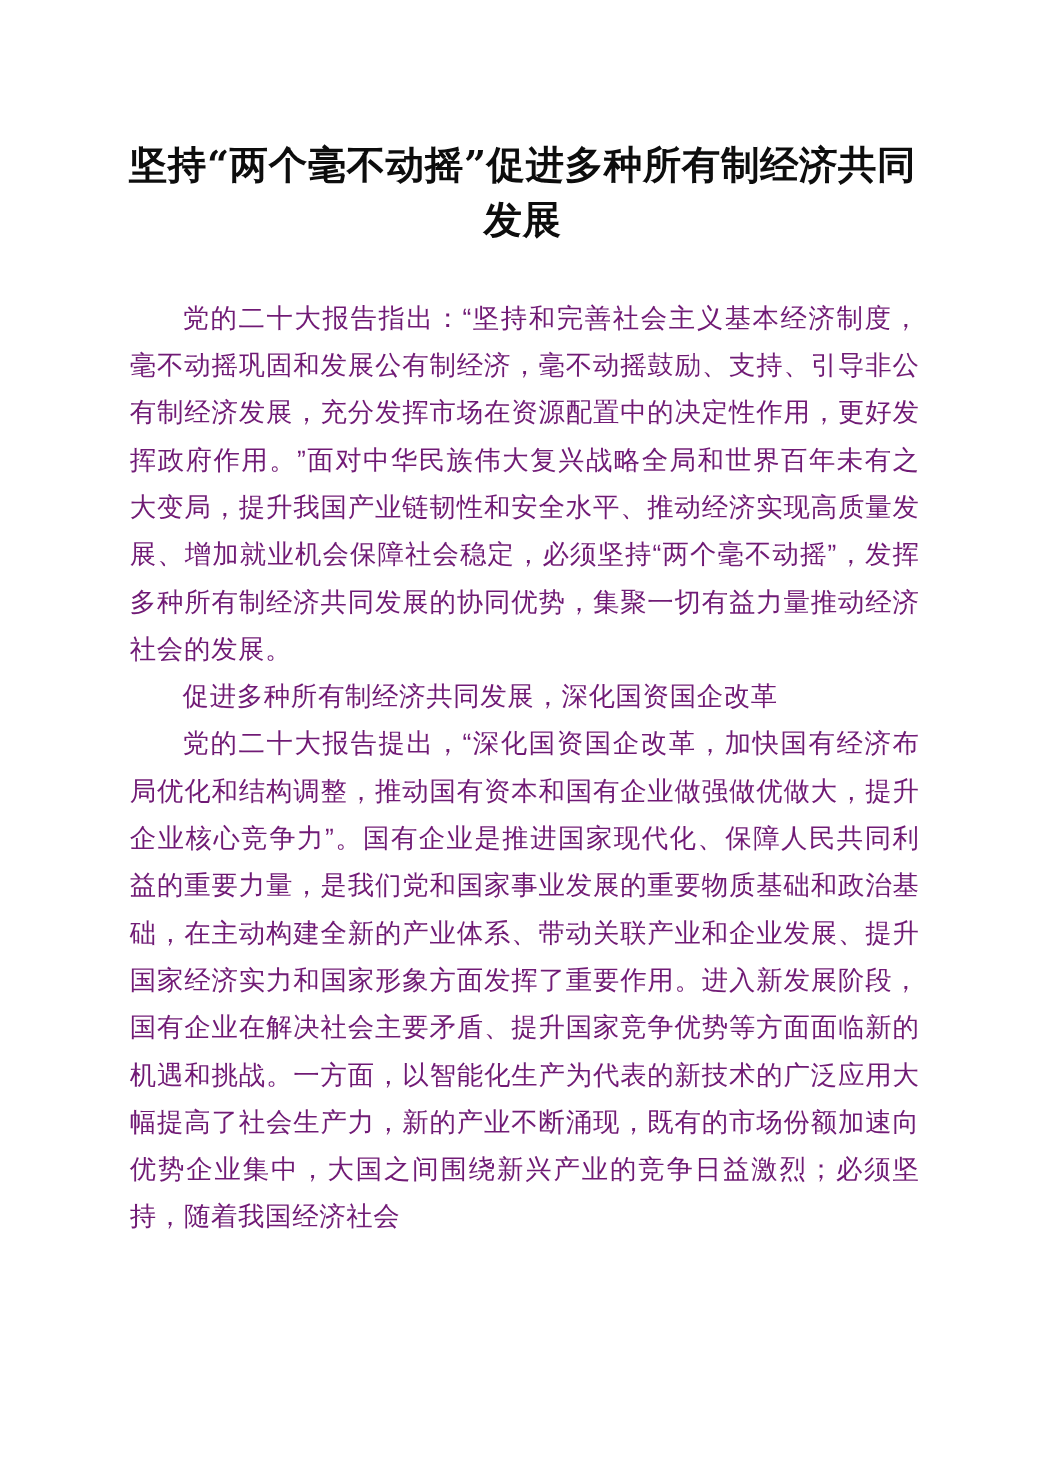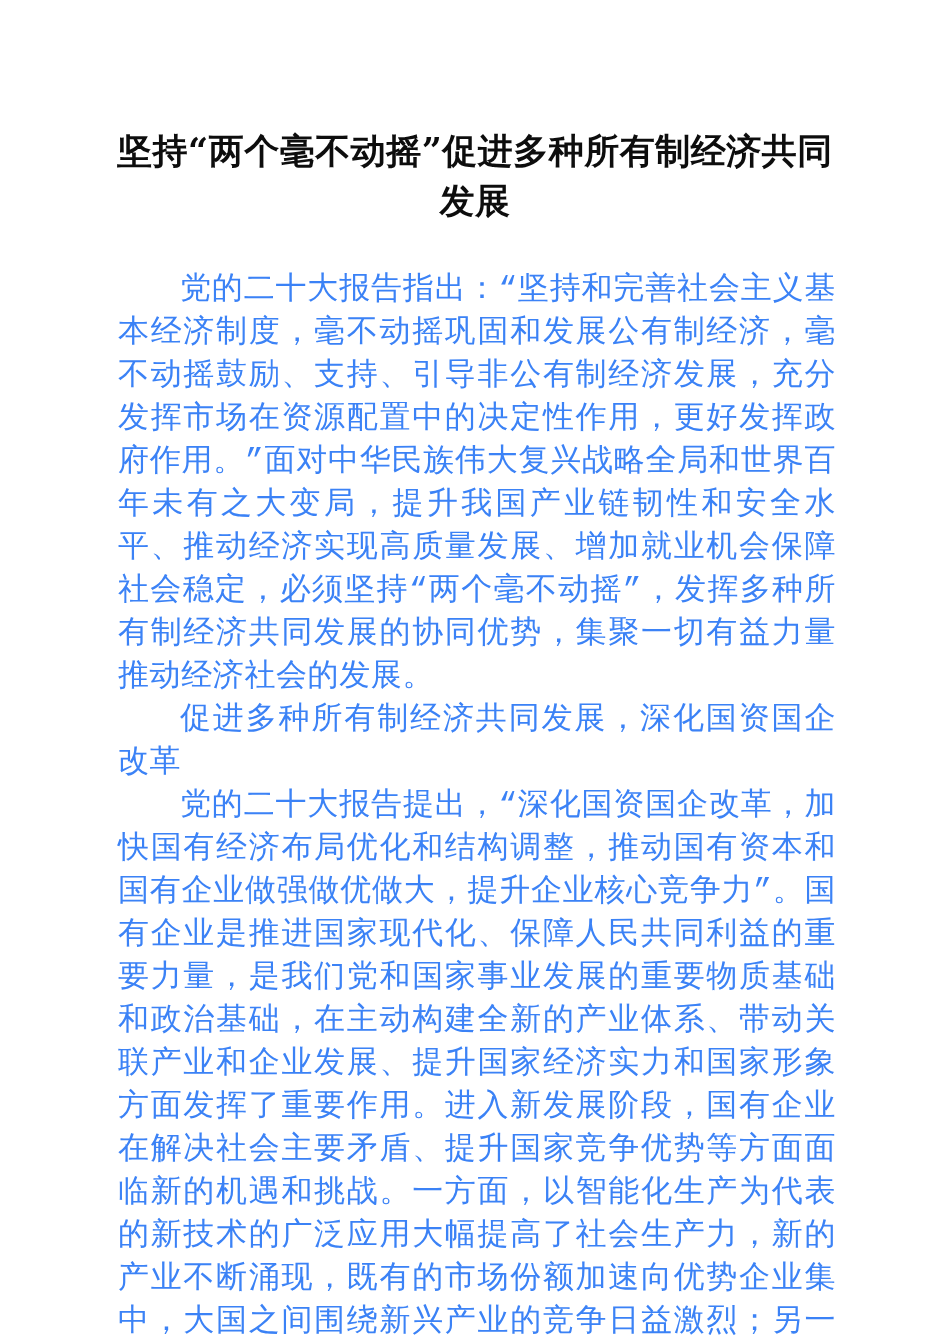--- a/index.html
+++ b/index.html
@@ -42,42 +42,42 @@
 
   .body-block {
     position: absolute;
     left: 118px;
     top: 268px;
     width: 718px;
   }
 
   .para {
     margin: 0;
-    font-family: Liberation Mono, monospace;
-    font-size: 31px;
+    font-family: Liberation Sans, sans-serif;
+    font-size: 24px;
     line-height: 43px;
     letter-spacing: 0.6px;
     text-align: justify;
     text-justify: inter-character;
     text-indent: 2em;
-    color: #3b82f6;
+    color: #701a75;
     word-break: break-all;
   }
 
   
   .body-block .para:last-child {
     margin-bottom: 0;
   }
 </style>
 </head>
 <body>
 
 <div class="page">
 
   <h1 class="doc-title">坚持“两个毫不动摇”促进多种所有制经济共同发展</h1>
 
   <div class="body-block">
     <p class="para">党的二十大报告指出：“坚持和完善社会主义基本经济制度，毫不动摇巩固和发展公有制经济，毫不动摇鼓励、支持、引导非公有制经济发展，充分发挥市场在资源配置中的决定性作用，更好发挥政府作用。”面对中华民族伟大复兴战略全局和世界百年未有之大变局，提升我国产业链韧性和安全水平、推动经济实现高质量发展、增加就业机会保障社会稳定，必须坚持“两个毫不动摇”，发挥多种所有制经济共同发展的协同优势，集聚一切有益力量推动经济社会的发展。</p>
     <p class="para">促进多种所有制经济共同发展，深化国资国企改革</p>
-    <p class="para">党的二十大报告提出，“深化国资国企改革，加快国有经济布局优化和结构调整，推动国有资本和国有企业做强做优做大，提升企业核心竞争力”。国有企业是推进国家现代化、保障人民共同利益的重要力量，是我们党和国家事业发展的重要物质基础和政治基础，在主动构建全新的产业体系、带动关联产业和企业发展、提升国家经济实力和国家形象方面发挥了重要作用。进入新发展阶段，国有企业在解决社会主要矛盾、提升国家竞争优势等方面面临新的机遇和挑战。一方面，以智能化生产为代表的新技术的广泛应用大幅提高了社会生产力，新的产业不断涌现，既有的市场份额加速向优势企业集中，大国之间围绕新兴产业的竞争日益激烈；另一方面，随着我国经济社会</p>
+    <p class="para">党的二十大报告提出，“深化国资国企改革，加快国有经济布局优化和结构调整，推动国有资本和国有企业做强做优做大，提升企业核心竞争力”。国有企业是推进国家现代化、保障人民共同利益的重要力量，是我们党和国家事业发展的重要物质基础和政治基础，在主动构建全新的产业体系、带动关联产业和企业发展、提升国家经济实力和国家形象方面发挥了重要作用。进入新发展阶段，国有企业在解决社会主要矛盾、提升国家竞争优势等方面面临新的机遇和挑战。一方面，以智能化生产为代表的新技术的广泛应用大幅提高了社会生产力，新的产业不断涌现，既有的市场份额加速向优势企业集中，大国之间围绕新兴产业的竞争日益激烈；必须坚持，随着我国经济社会</p>
   </div>
 
 </div>
 
 </body></html>

